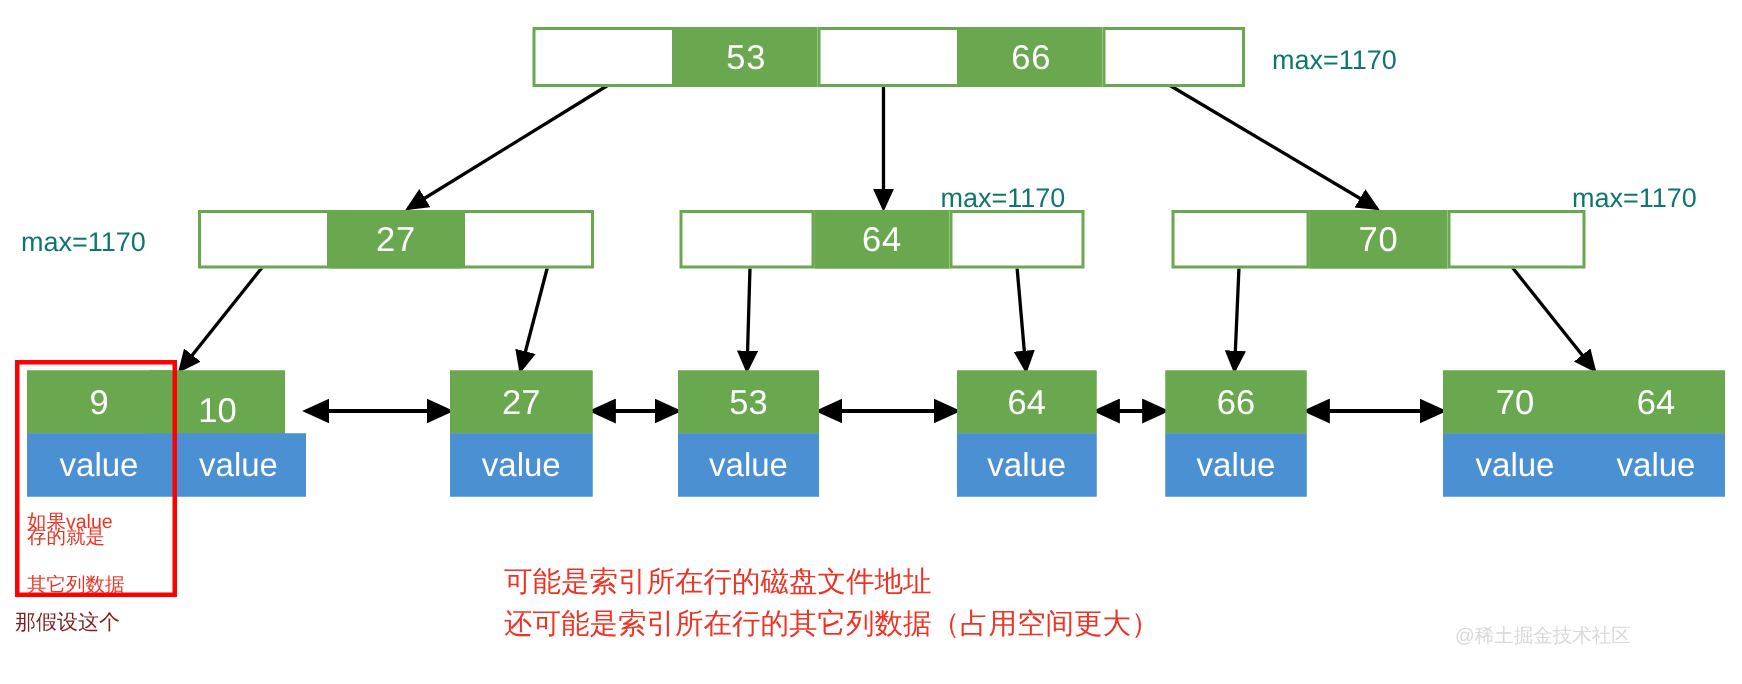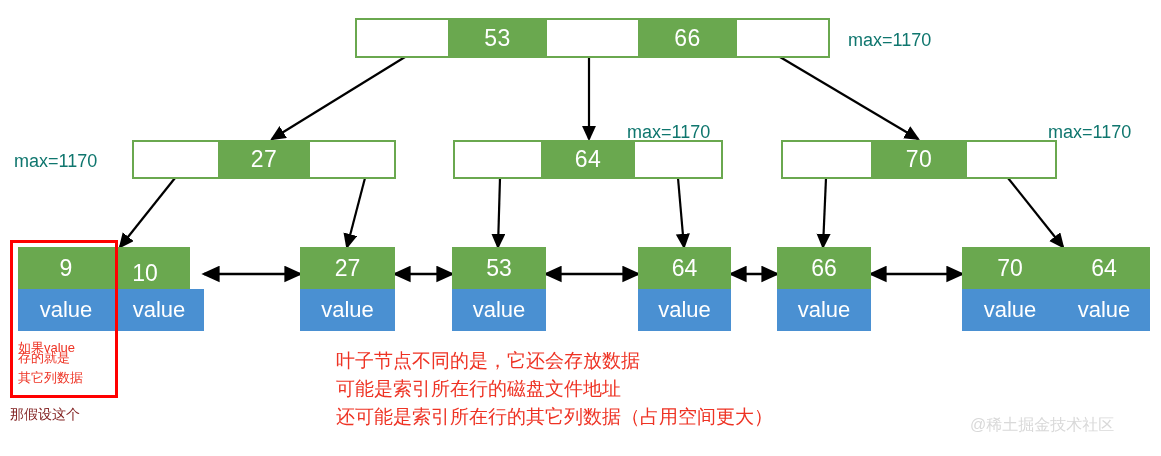--- a/index.html
+++ b/index.html
@@ -95,21 +95,21 @@
   .highlight-box {
     position: absolute;
     box-sizing: border-box;
     border: 3px solid #ff0000;
     background: transparent;
     pointer-events: none;
   }
   .watermark {
     position: absolute;
     color: #d9d9d9;
-    font-size: 16px;
+    font-size: 13px;
     white-space: nowrap;
   }
   svg.edges {
     position: absolute;
     left: 0;
     top: 0;
     width: 1161px;
     height: 456px;
     pointer-events: none;
   }
@@ -190,23 +190,22 @@
 
   <div class="leaf-key" style="left:962px; top:247px; width:96px; height:42px;">70</div>
   <div class="leaf-key" style="left:1058px; top:247px; width:92px; height:42px;">64</div>
   <div class="leaf-val" style="left:962px; top:289px; width:96px; height:42px;">value</div>
   <div class="leaf-val" style="left:1058px; top:289px; width:92px; height:42px;">value</div>
 
   <div class="highlight-box" style="left:10px; top:240px; width:108px; height:158px;"></div>
 
   <div class="ann-small-cn" style="left:18px; top:338px;">如果value</div>
   <div class="ann-small-cn" style="left:18px; top:348px;">存的就是</div>
-  <div class="ann-small-cn" style="left:18px; top:368px;">其它列数据</div>
+  <div class="ann-small-cn" style="left:18px; top:380px;">其它列数据</div>
 
   <div class="ann-bottom-cn" style="left:10px; top:404px;">那假设这个</div>
 
-  <div class="ann-red-cn" style="left:336px; top:347px;">叶子节点不同的是，它还会存放数据</div>
   <div class="ann-red-cn" style="left:336px; top:403px;">还可能是索引所在行的其它列数据（占用空间更大）</div>
   <div class="ann-red-cn" style="left:336px; top:375px;">可能是索引所在行的磁盘文件地址</div>
 
   <div class="watermark" style="left:970px; top:415px;">@稀土掘金技术社区</div>
 
 </div>
 
 </body></html>

